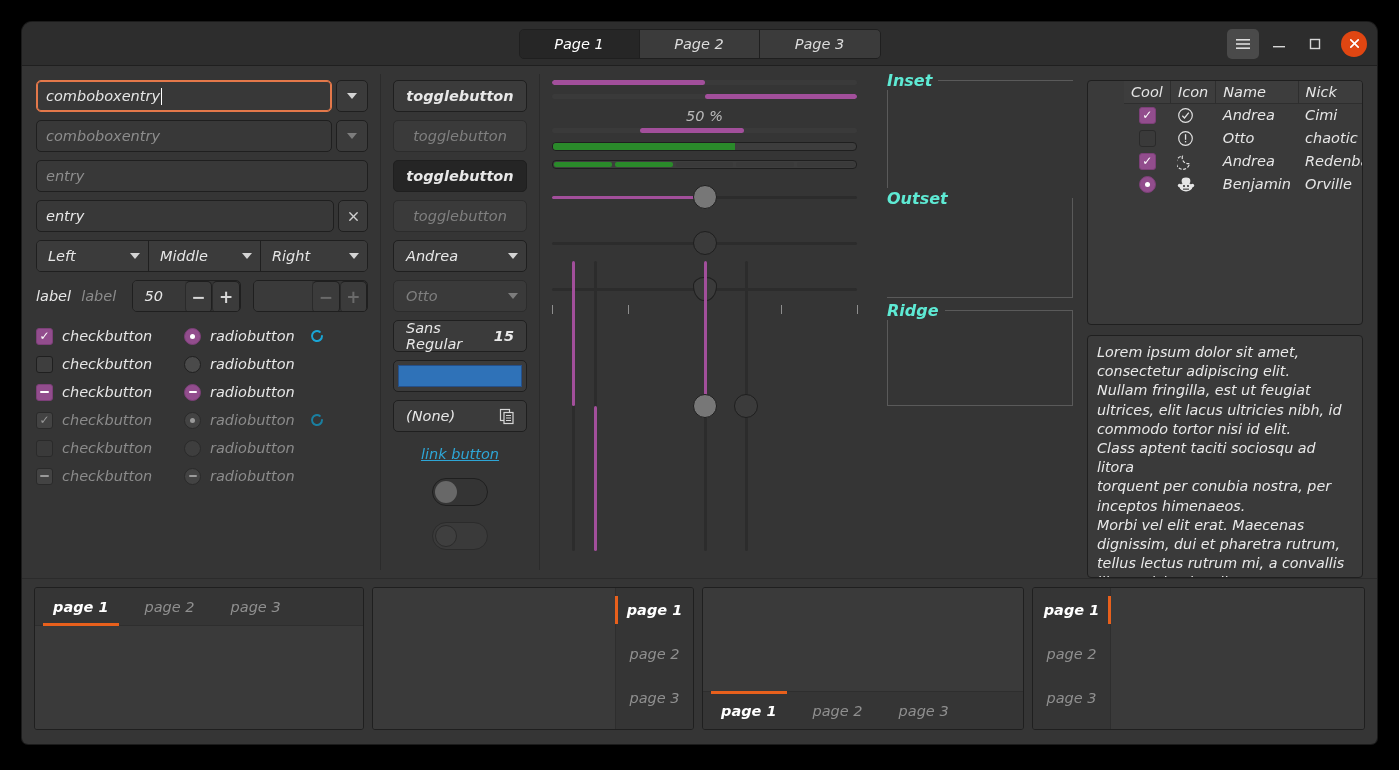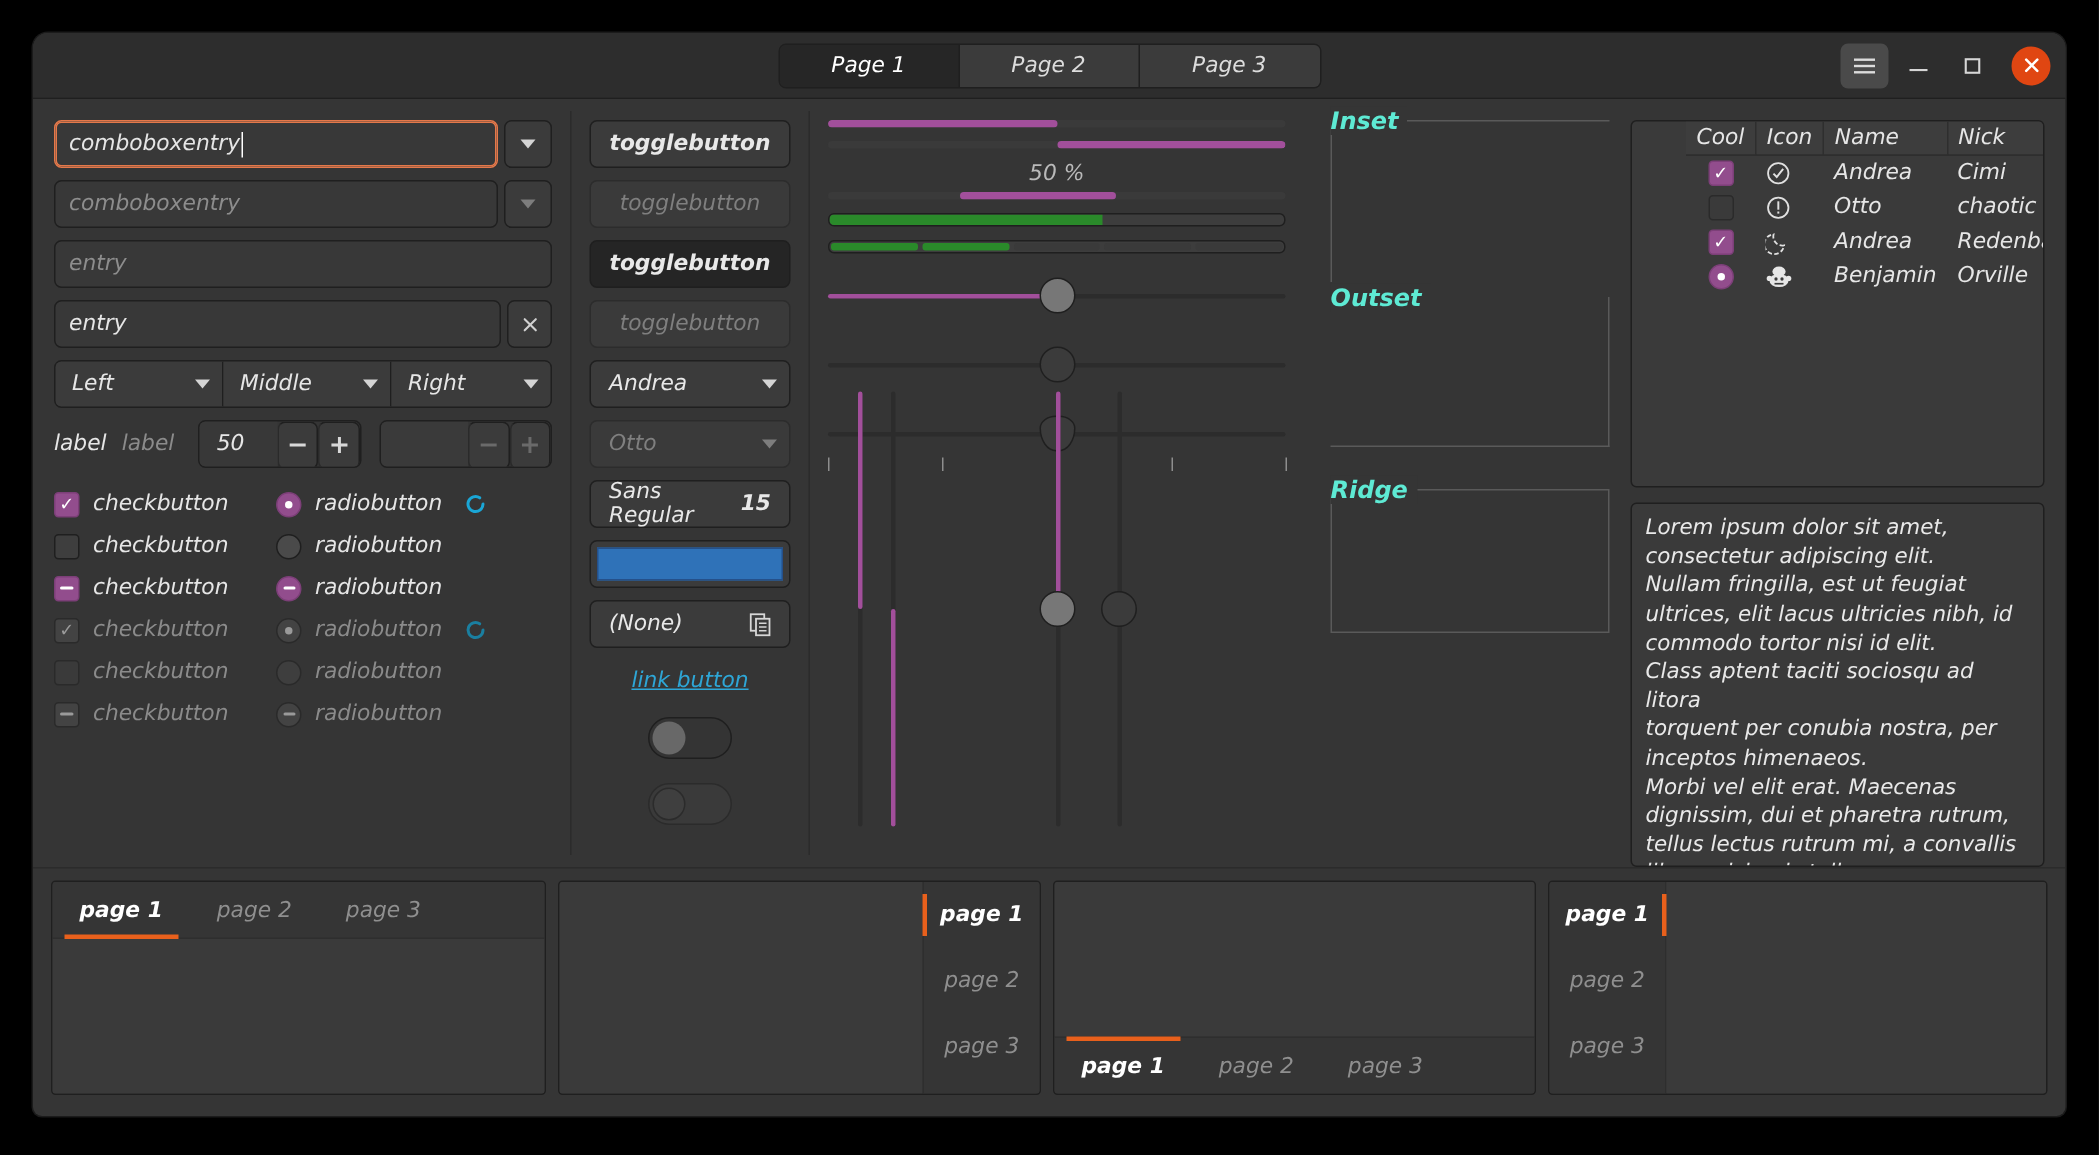--- a/index.html
+++ b/index.html
@@ -681,21 +681,21 @@
 
       <div class="col col4">
         <div class="frame">
           <span class="ftitle">Inset</span>
           <div class="fbox inset" style="height:108px"></div>
         </div>
         <div class="frame">
           <span class="ftitle">Outset</span>
           <div class="fbox outset" style="height:100px"></div>
         </div>
-        <div class="frame" style="margin-top:28px">
+        <div class="frame" style="margin-top:12px">
           <span class="ftitle">Ridge</span>
           <div class="fbox ridge" style="height:96px"></div>
         </div>
       </div>
 
       <div class="col col5">
         <div class="tv">
           <table>
             <thead>
                 <tr>

